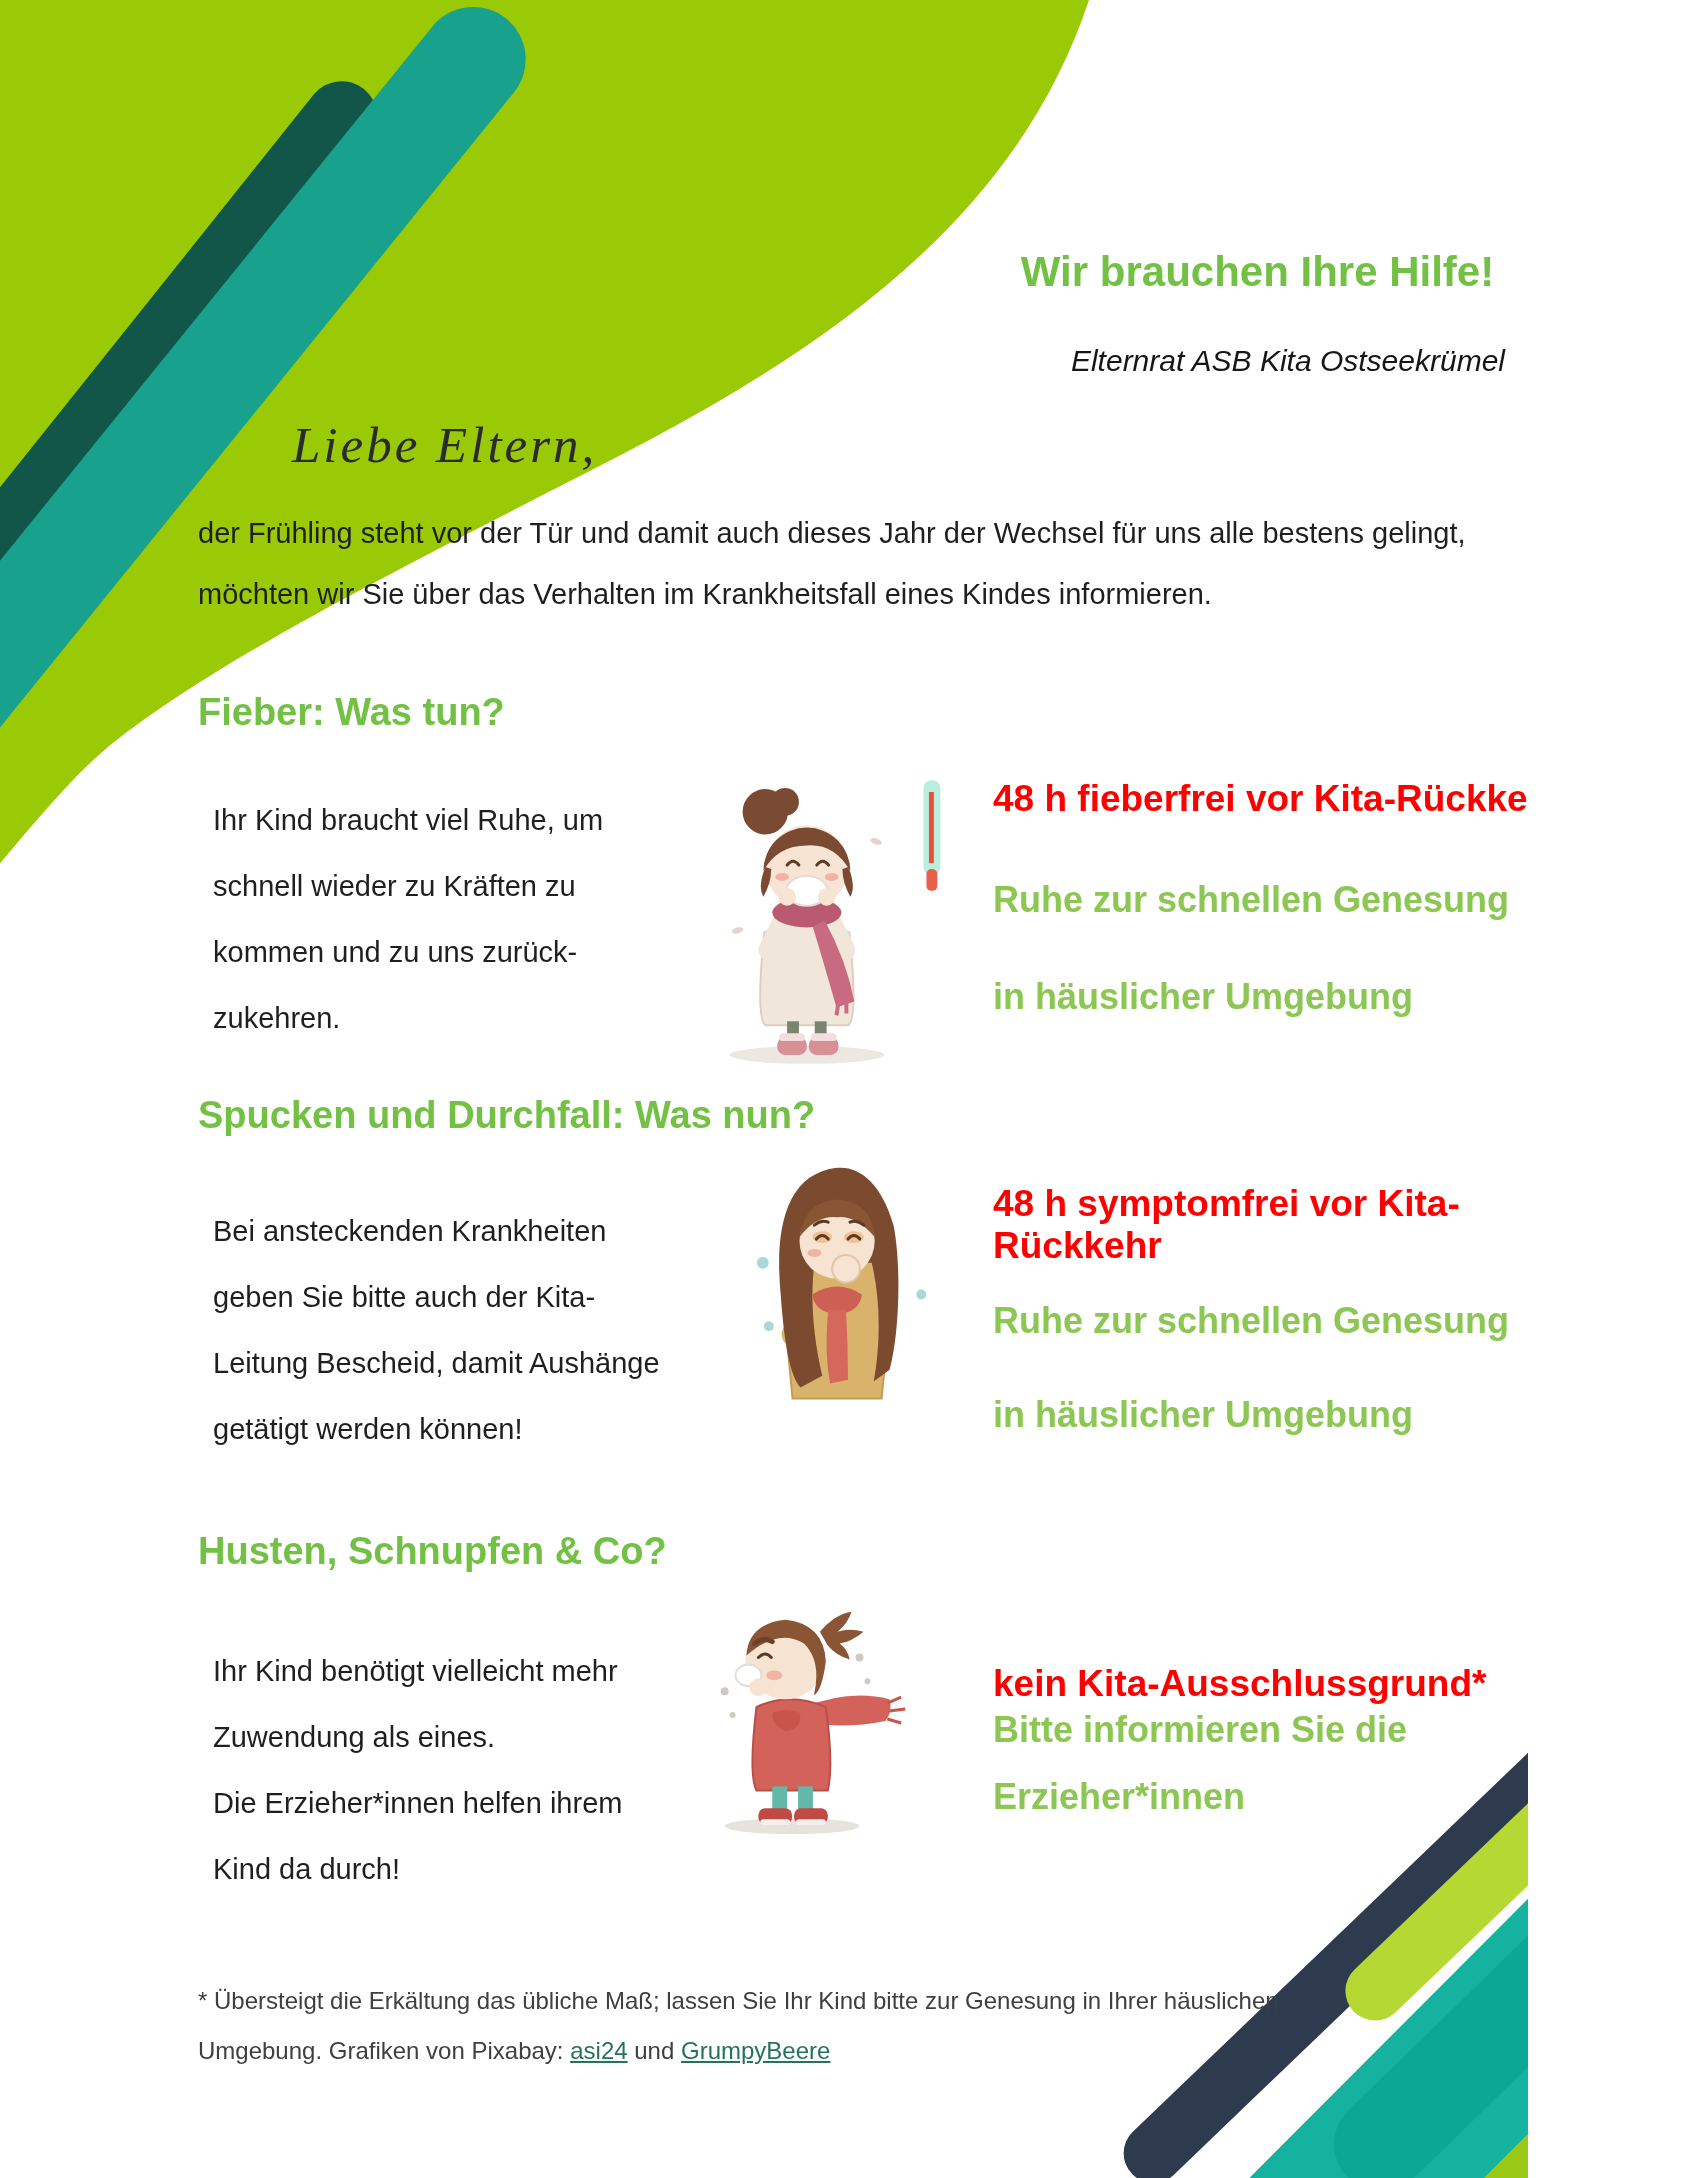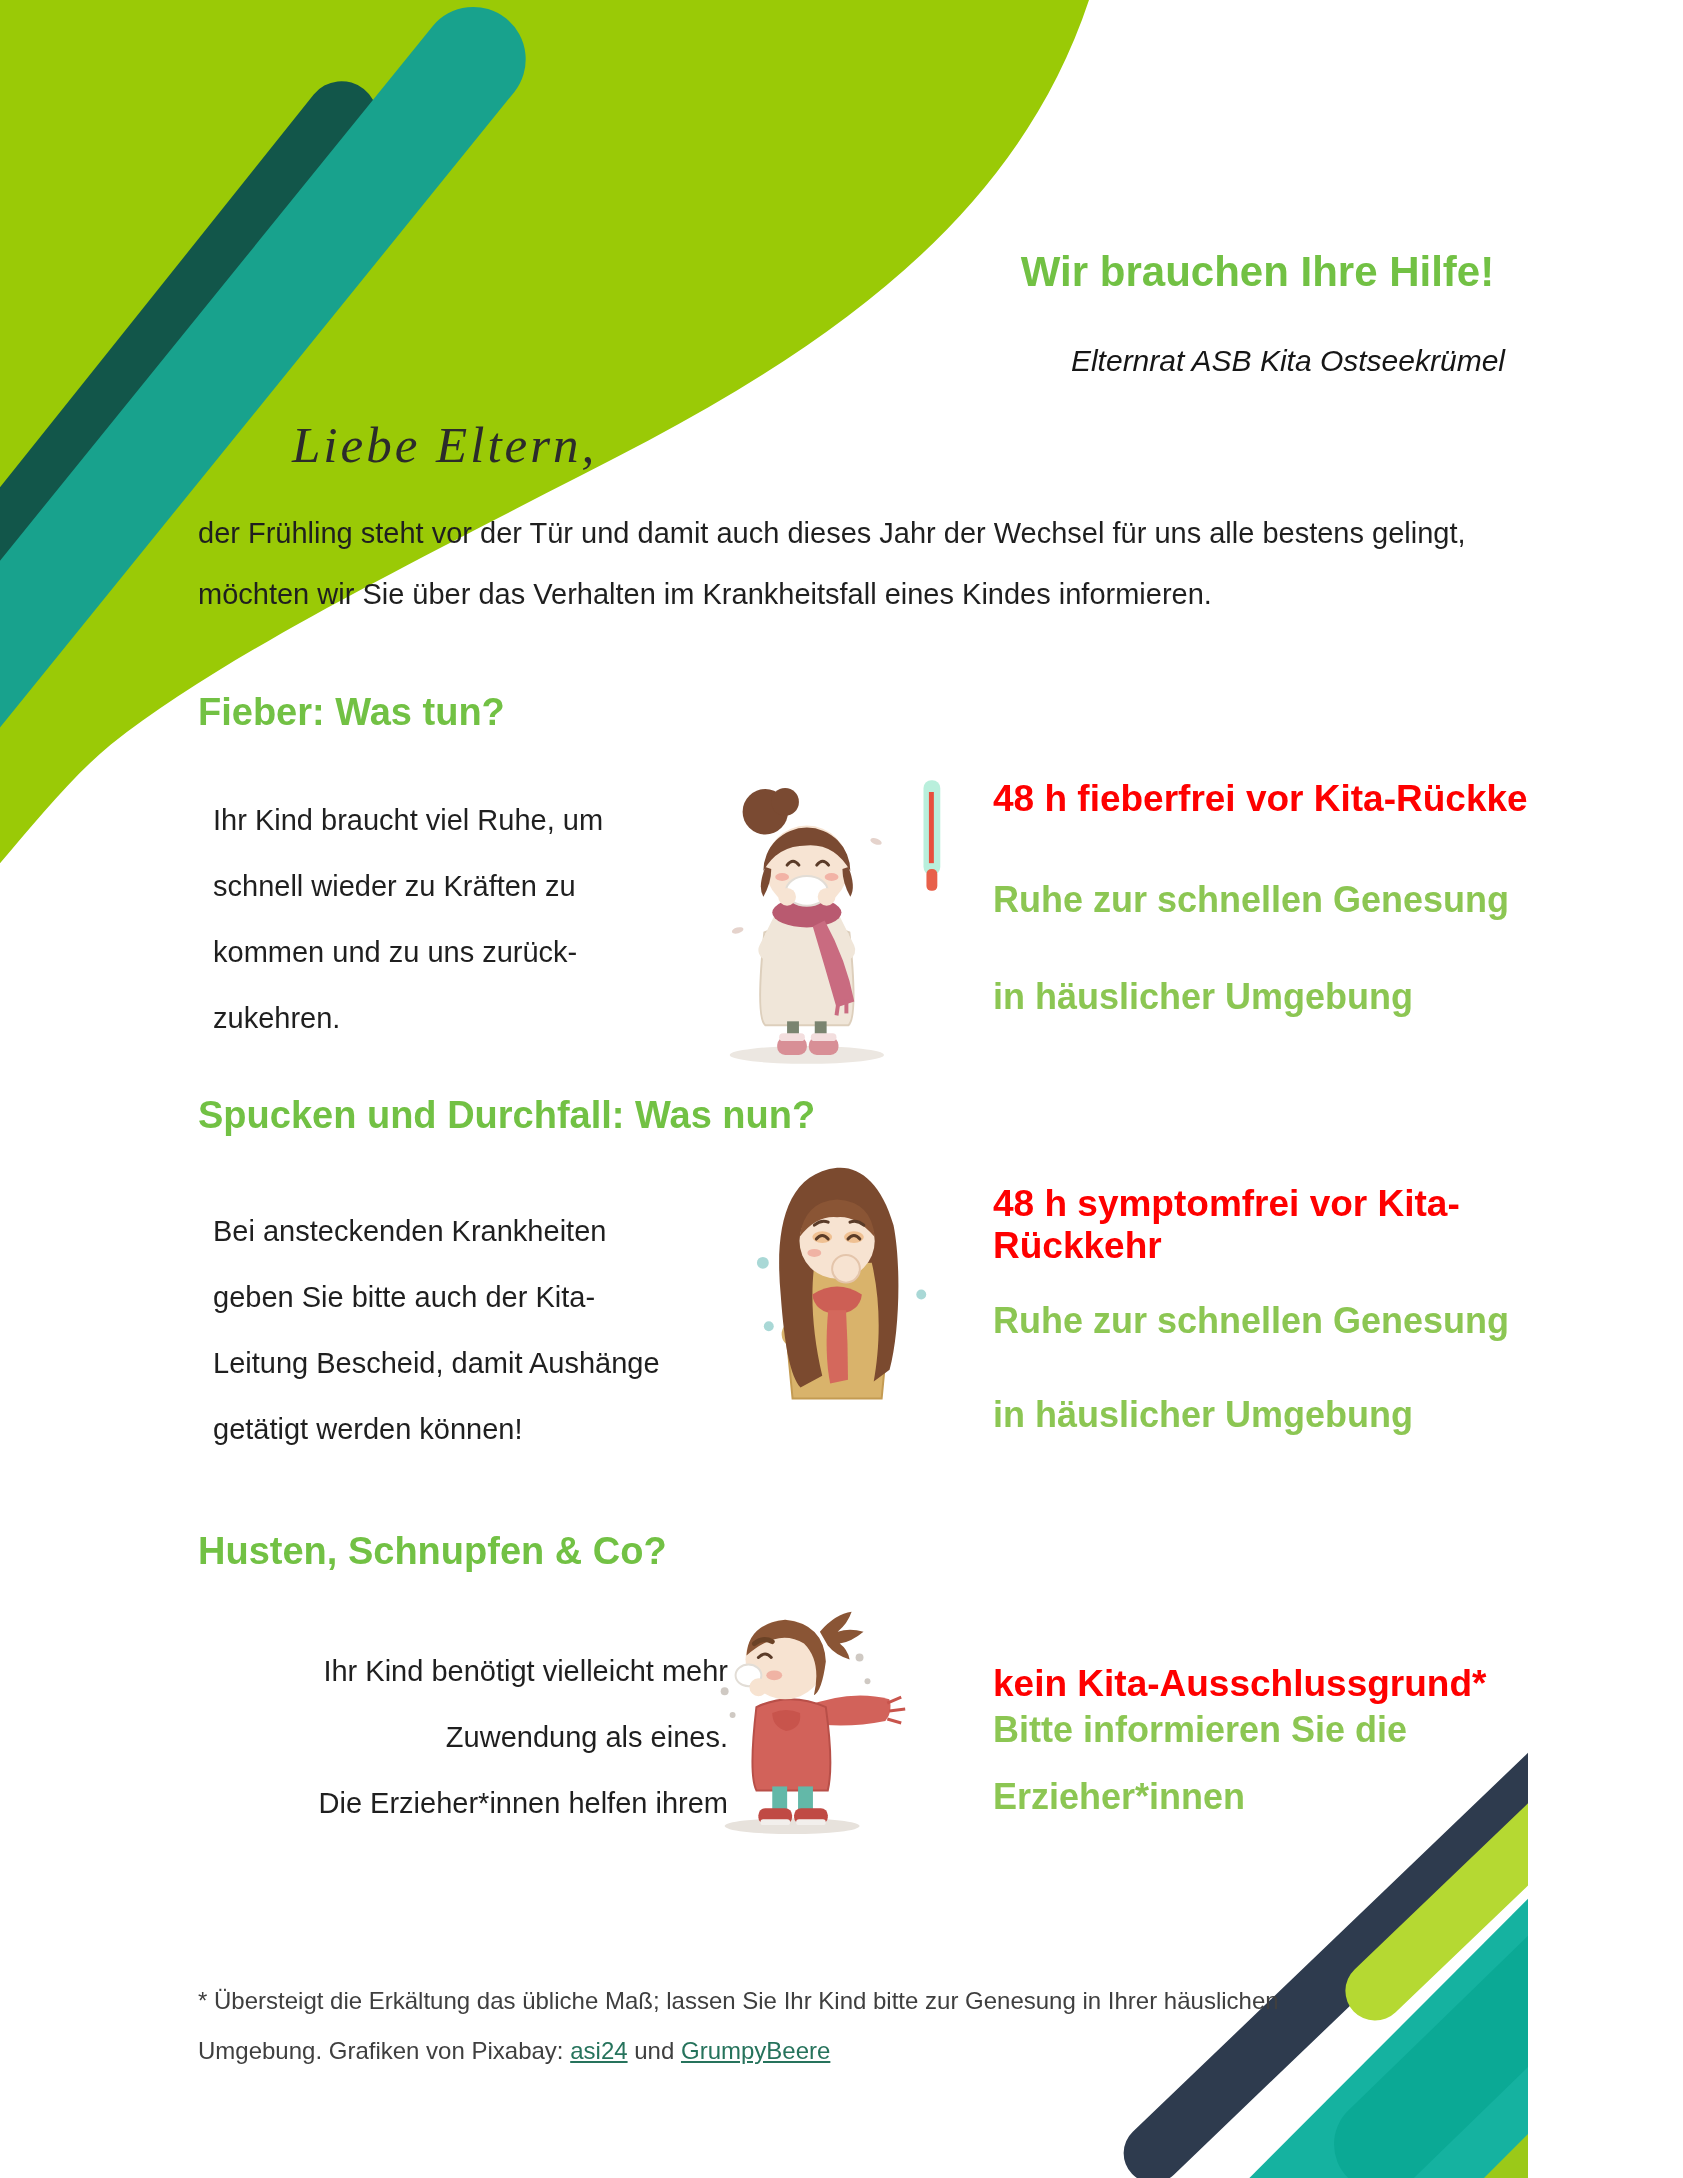--- a/index.html
+++ b/index.html
@@ -20,21 +20,21 @@
   .intro{left:198px;width:1287px;font-size:29px;color:#1f1f1f;}
   .i1{top:517px;}
   .i2{top:578px;}
   .heading{font-size:38px;font-weight:bold;color:#72c144;left:198px;}
   .h1{top:691px;}
   .h2{top:1094px;}
   .h3{top:1530px;}
   .bodyblock{left:213px;width:515px;font-size:29px;color:#1f1f1f;line-height:66px;}
   .b1{top:787px;}
   .b2{top:1198px;}
-  .b3{top:1638px;text-align:right;}
+  .b3{top:1638px;}
   .hl{left:993px;width:634px;font-weight:bold;}
   .hl-red{font-size:37px;color:#fe0000;}
   .hl-green{font-size:36px;color:#8cc653;}
   .r1a{top:778px;}  .g1a{top:879px;}  .g1b{top:976px;}
   .r2a{top:1183px;} .g2a{top:1300px;} .g2b{top:1394px;}
   .r3a{top:1628px;margin-top:35px;} .g3a{top:1709px;} .g3b{top:1776px;}
   .footer{left:198px;width:1238px;font-size:24px;color:#3f3f3f;line-height:50px;}
   .f1{top:1976px;}
   .f2{top:2026px;}
   .flink{color:#26735c;text-decoration:underline;cursor:pointer;}
@@ -140,20 +140,21 @@
   </svg>
   <div class="abs hl hl-red r2a">48 h symptomfrei vor Kita-Rückkehr</div>
   <div class="abs hl hl-green g2a">Ruhe zur schnellen Genesung</div>
   <div class="abs hl hl-green g2b">in häuslicher Umgebung</div>
 
   <div class="abs heading h3">Husten, Schnupfen &amp; Co?</div>
   <div class="abs bodyblock b3">
     <div>Ihr Kind benötigt vielleicht mehr</div>
     <div>Zuwendung als eines.</div>
     <div>Die Erzieher*innen helfen ihrem</div>
+    <div>Kind da durch!</div>
 
   </div>
   <svg class="illo" style="left:683px;top:1596px;" width="243" height="243" viewBox="0 0 245 245">
     <ellipse cx="110" cy="232" rx="68" ry="8" fill="#e7e2dc"></ellipse>
     <path d="M122,112 Q168,94 208,104 Q212,116 204,126 Q164,134 126,128 Z" fill="#d2625a"></path>
     <line x1="206" y1="108" x2="220" y2="102" stroke="#c8544c" stroke-width="3"></line>
     <line x1="208" y1="116" x2="224" y2="114" stroke="#c8544c" stroke-width="3"></line>
     <line x1="206" y1="124" x2="220" y2="128" stroke="#c8544c" stroke-width="3"></line>
     <path d="M74,112 Q66,180 74,196 L146,196 Q152,170 144,112 Q108,96 74,112 Z" fill="#d2625a" stroke="#b84f48" stroke-width="2"></path>
     <path d="M90,118 Q104,112 118,118 Q120,134 104,136 Q90,132 90,118 Z" fill="#c8544c"></path>

